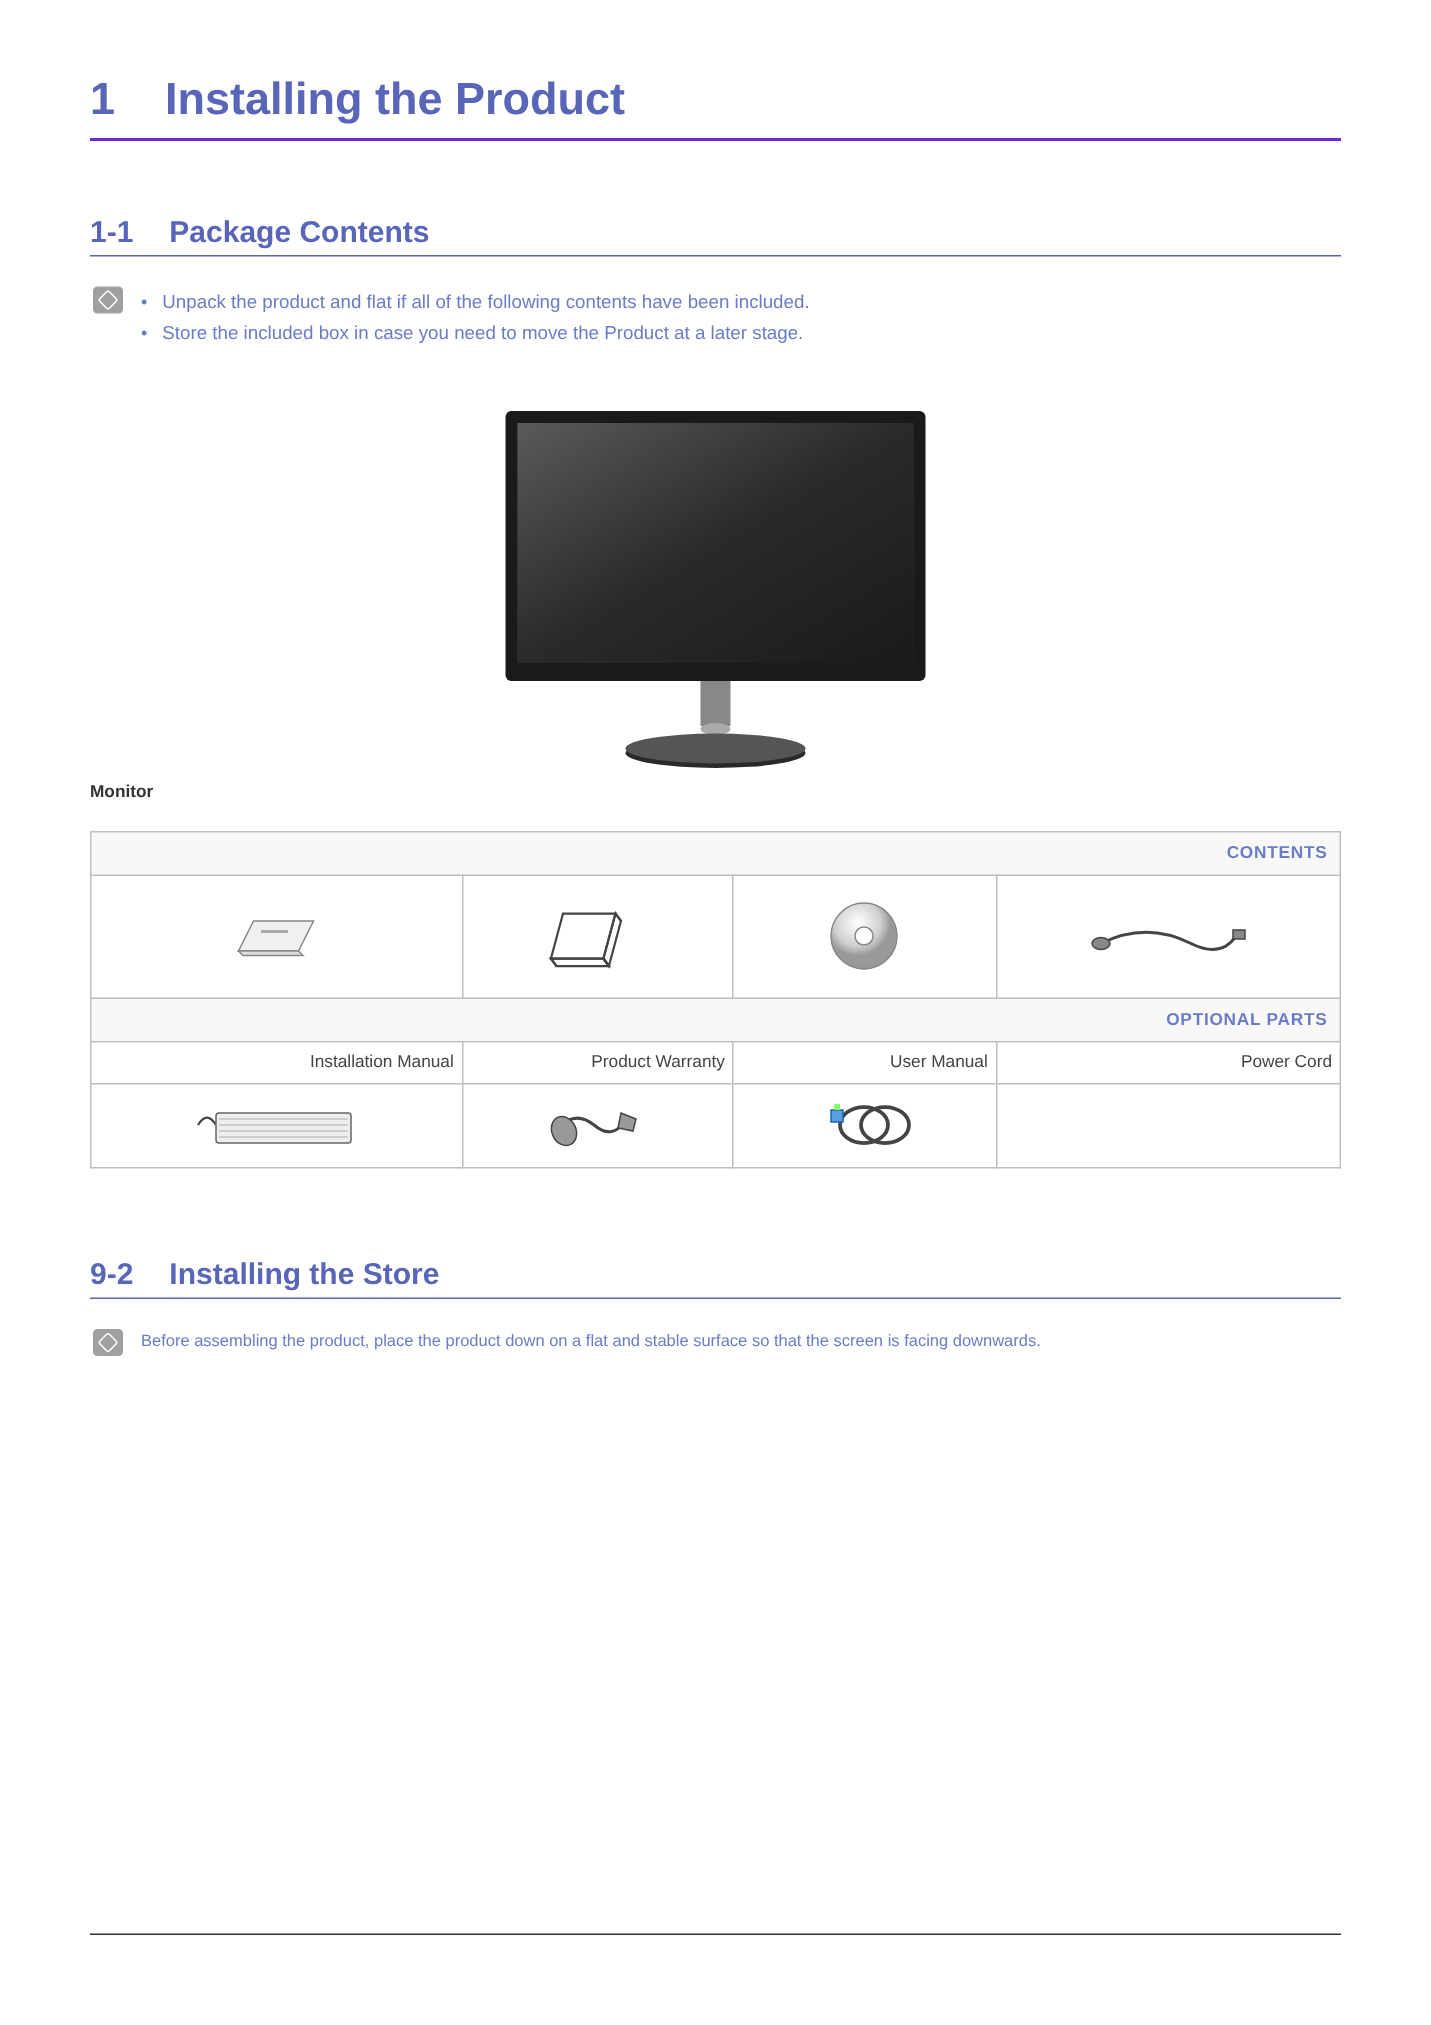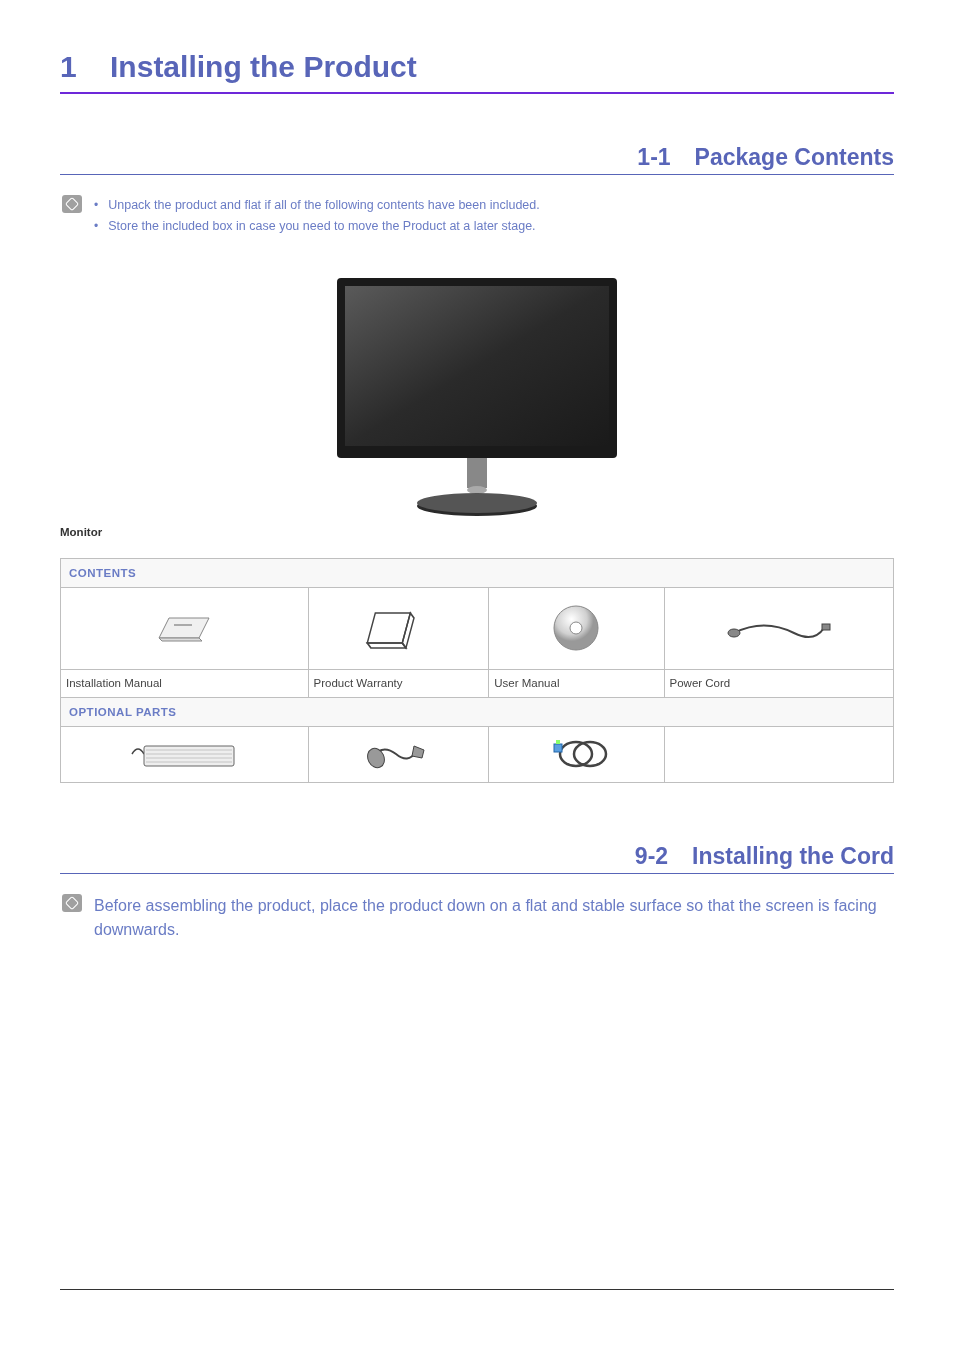--- a/index.html
+++ b/index.html
@@ -20,27 +20,26 @@
       font-weight: bold;
       color: #5865b8;
       padding-bottom: 8px;
       border-bottom: 2px solid #6d28d9;
       margin-bottom: 50px;
     }
     .section-header {
       display: flex;
       align-items: baseline;
       gap: 24px;
-      font-size: 23px;
+      font-size: 20px;
       font-weight: bold;
       color: #5865b8;
       border-bottom: 1px solid #5865b8;
       padding-bottom: 3px;
       margin-bottom: 20px;
-      justify-content: flex-end;
     }
     .section-number {
       font-weight: bold;
     }
     .note-block {
       display: flex;
       align-items: flex-start;
       gap: 12px;
       margin-bottom: 30px;
       padding-left: 2px;
@@ -71,21 +70,21 @@
       display: flex;
       align-items: flex-start;
       gap: 10px;
       line-height: 1.7;
     }
     .bullet {
       color: #6a7cc5;
       font-size: 12px;
     }
     .note-single {
-      font-size: 16px;
+      font-size: 11px;
       color: #6a7cc5;
       line-height: 1.5;
     }
     .monitor-figure {
       text-align: left;
       margin: 0 auto 20px auto;
     }
     .monitor-svg {
       margin: 0 auto;
       display: block;
@@ -97,21 +96,21 @@
       margin-top: 8px;
     }
     .contents-table {
       width: 100%;
       border-collapse: collapse;
       margin-bottom: 60px;
     }
     .contents-table th,
     .contents-table td {
       border: 1px solid #bfbfbf;
-      text-align: left;
+      text-align: right;
       font-size: 11.5px;
       vertical-align: middle;
     }
     .contents-table th {
       background: #f8f8f8;
       color: #6a7cc5;
       font-weight: bold;
       padding: 8px;
       letter-spacing: 0.5px;
     }
@@ -224,28 +223,28 @@
     </td>
     <td class="img-cell">
       <svg class="item-svg" width="110" height="40" viewBox="0 0 110 40">
         <path d="M 10 25 Q 40 10 70 25 Q 90 35 100 20" fill="none" stroke="#444" stroke-width="2"></path>
         <ellipse cx="10" cy="25" rx="6" ry="4" fill="#888" stroke="#444"></ellipse>
         <rect x="98" y="16" width="8" height="6" fill="#888" stroke="#444"></rect>
       </svg>
     </td>
   </tr>
   <tr>
+        <th colspan="4">OPTIONAL PARTS</th>
+      </tr>
+  <tr>
     <td class="label-cell">Installation Manual</td>
     <td class="label-cell">Product Warranty</td>
     <td class="label-cell">User Manual</td>
     <td class="label-cell">Power Cord</td>
   </tr>
-  <tr>
-        <th colspan="4">OPTIONAL PARTS</th>
-      </tr>
   <tr>
     <td class="img-cell" style="height:56px">
       <svg class="item-svg" width="120" height="36" viewBox="0 0 120 36">
         <path d="M 8 18 Q 14 8 20 18" fill="none" stroke="#444" stroke-width="1.5"></path>
         <rect x="20" y="10" width="90" height="20" rx="2" fill="#eee" stroke="#666"></rect>
         <g stroke="#999" stroke-width="0.5">
           <line x1="22" y1="14" x2="108" y2="14"></line>
           <line x1="22" y1="18" x2="108" y2="18"></line>
           <line x1="22" y1="22" x2="108" y2="22"></line>
           <line x1="22" y1="26" x2="108" y2="26"></line>
@@ -267,21 +266,21 @@
         <rect x="20" y="4" width="4" height="4" fill="#8aff6a"></rect>
       </svg>
     </td>
     <td class="img-cell" style="height:56px"></td>
   </tr>
 </tbody>
   </table>
 
 <div class="section-header section-2">
   <span class="section-number">9-2</span>
-  <span>Installing the Cord</span>
+  <span>Installing the Store</span>
 </div>
 
 <div class="note-block">
   <div class="note-icon">
     <div class="note-icon-inner"></div>
   </div>
   <div class="note-single">Before assembling the product, place the product down on a flat and stable surface so that the screen is facing downwards.</div>
 </div>
 
 <div class="footer-line"></div>

